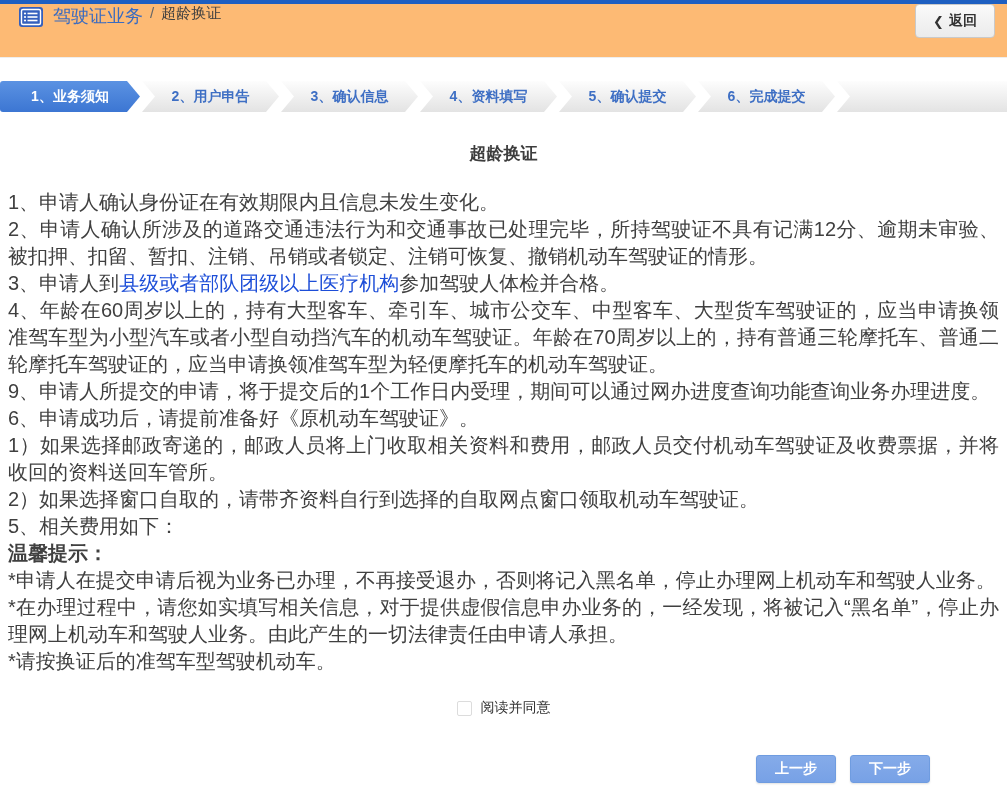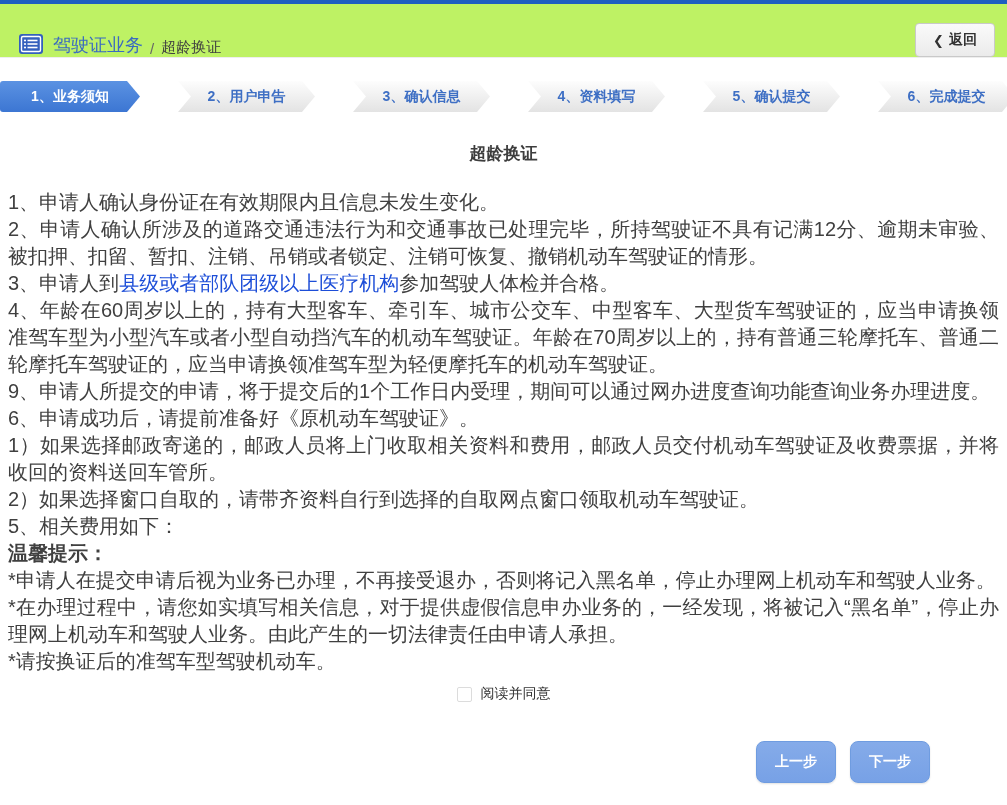--- a/index.html
+++ b/index.html
@@ -11,24 +11,24 @@
     width: 1007px;
     height: 805px;
     overflow: hidden;
   }
   
   .topbar { height: 4px; background: #1e5fc1; }
   
   .header {
     height: 54px;
     display: flex;
-    align-items: flex-end;
-    padding: 12px 12px 0 18px;
+    align-items: flex-start;
+    padding: 0 12px 0 18px;
     border-bottom: 1px solid #eeeeee;
-    background: #bef264;
+    background: #fdba74;
   }
   .hicon { display: inline-flex; margin-right: 9px; }
   .htitle { color: #3a6bc0; font-size: 18px; }
   .hsep   { color: #666; font-size: 15px; margin: 0 7px; }
   .hsub   { color: #404040; font-size: 15px; }
   .back-btn {
     margin-left: auto;
     display: inline-flex;
     align-items: center;
     gap: 5px;
@@ -42,21 +42,20 @@
     cursor: pointer;
     font-family: inherit;
   }
   .back-chevron { font-size: 13px; font-weight: bold; }
   
   .steps {
     margin-top: 23px;
     height: 31px;
     display: flex;
     background: #fff;
-    gap: 36px;
   }
   .step {
     flex: 0 0 137px;
     display: flex;
     align-items: center;
     justify-content: center;
     font-size: 14px;
     font-weight: bold;
     color: #3e6fc4;
     background: linear-gradient(180deg, #fdfdfd 0%, #e3e3e3 100%);
@@ -93,21 +92,21 @@
   .content p {
     font-size: 20px;
     line-height: 27px;
     color: #404040;
     text-align: justify;
   }
   .blue-inline { color: #1d4ed8; }
   .tips-heading { font-weight: bold; font-size: 15px; }
   
   .agree-row {
-    margin-top: 10px;
+    margin-top: 24px;
     display: flex;
     align-items: center;
     justify-content: center;
     gap: 9px;
   }
   .checkbox {
     width: 15px; height: 15px;
     border: 1px solid #dcdcdc;
     border-radius: 2px;
     background: #fff;
@@ -118,24 +117,24 @@
   
   .footer {
     margin-top: 38px;
     display: flex;
     justify-content: flex-end;
     gap: 14px;
     padding-right: 77px;
   }
   .nav-btn {
     min-width: 68px;
-    padding: 11px 18px;
+    padding: 4px 18px;
     background: linear-gradient(180deg, #85abe9, #77a1e6);
     border: 1px solid #6f9ce0;
-    border-radius: 8px;
+    border-radius: 3px;
     color: #fff;
     font-size: 14px;
     font-weight: bold;
     cursor: pointer;
     font-family: Liberation Sans, sans-serif;
     box-shadow: 0 1px 2px rgba(0,0,0,0.12);
   }
 </style>
 </head>
 <body>

